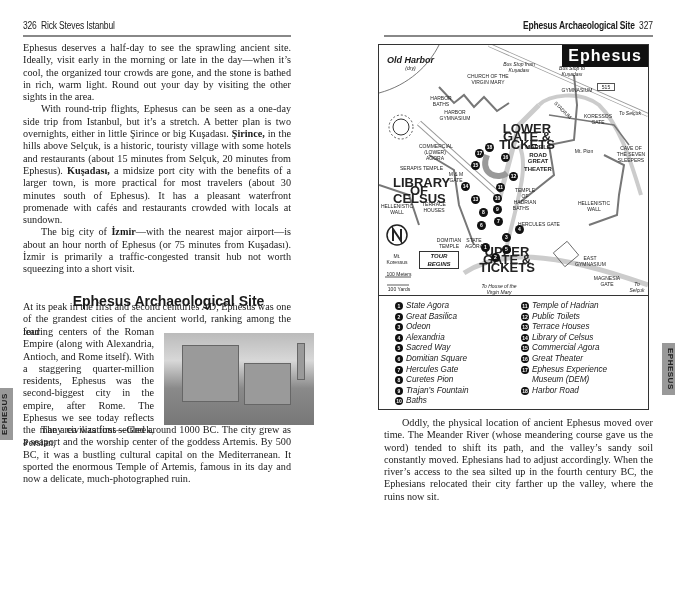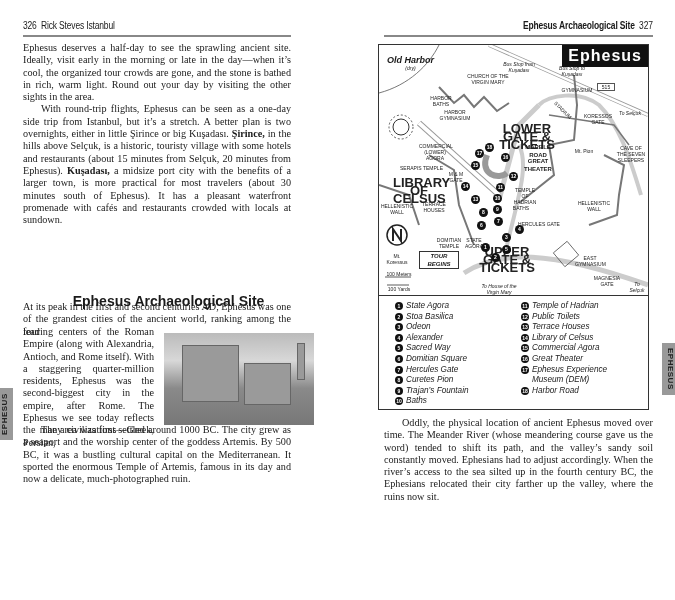--- a/index.html
+++ b/index.html
@@ -43,20 +43,21 @@
 
 <div class="page left">
   <div class="running-head">
     <span>326</span>&nbsp;&nbsp;<span>Rick Steves Istanbul</span>
   </div>
   <div class="rule"></div>
 
   <div class="body-text" style="left:23px;top:42px;width:268px;">
     <p>Ephesus deserves a half-day to see the sprawling ancient site. Ideally, visit early in the morning or late in the day—when it’s cool, the organized tour crowds are gone, and the stone is bathed in rich, warm light. Round out your day by visiting the other sights in the area.</p>
     <p class="indent"><span>With round-trip flights, Ephesus can be seen as a one-day side trip from Istanbul, but it’s a stretch. A better plan is two overnights, either in little Şirince or big Kuşadası. </span><b>Şirince,</b><span> in the hills above Selçuk, is a historic, touristy village with some hotels and restaurants (about 15 minutes from Selçuk, 20 minutes from Ephesus). </span><b>Kuşadası,</b><span> a midsize port city with the benefits of a larger town, is more practical for most travelers (about 30 minutes south of Ephesus). It has a pleasant waterfront promenade with cafés and restaurants crowded with locals at sundown.</span></p>
+    <p class="indent"><span>The big city of </span><b>İzmir</b><span>—with the nearest major airport—is about an hour north of Ephesus (or 75 minutes from Kuşadası). İzmir is primarily a traffic-congested transit hub not worth squeezing into a short visit.</span></p>
   </div>
 
   <h2 class="h1">Ephesus Archaeological Site</h2>
 
   <div class="body-text" style="left:23px;top:301px;width:268px;">
     <p>At its peak in the first and second centuries AD, Ephesus was one of the grandest cities of the ancient world, ranking among the four</p>
   </div>
   <div class="body-text" style="left:23px;top:326px;width:131px;">
     <p>leading centers of the Roman Empire (along with Alexandria, Antioch, and Rome itself). With a staggering quarter-million residents, Ephesus was the second-biggest city in the empire, after Rome. The Ephesus we see today reflects the many civilizations—Greek, Persian,</p>
   </div>
@@ -175,23 +176,23 @@
   <div class="mk" style="left:92px;top:150px;">13</div>
   <div class="mk" style="left:82px;top:137px;">14</div>
   <div class="mk" style="left:92px;top:116px;">15</div>
   <div class="mk" style="left:122px;top:108px;">16</div>
   <div class="mk" style="left:96px;top:104px;">17</div>
   <div class="mk" style="left:106px;top:98px;">18</div>
 
   <div class="legend">
     <div class="legend-col" style="left:16px;">
       <div><span class="num">1</span><span>State Agora</span></div>
-      <div><span class="num">2</span><span>Stoa Basilica</span></div>
+      <div><span class="num">2</span><span>Great Basilica</span></div>
       <div><span class="num">3</span><span>Odeon</span></div>
-      <div><span class="num">4</span><span>Alexander</span></div>
+      <div><span class="num">4</span><span>Alexandria</span></div>
       <div><span class="num">5</span><span>Sacred Way</span></div>
       <div><span class="num">6</span><span>Domitian Square</span></div>
       <div><span class="num">7</span><span>Hercules Gate</span></div>
       <div><span class="num">8</span><span>Curetes Pion</span></div>
       <div><span class="num">9</span><span>Trajan’s Fountain</span></div>
       <div><span class="num">10</span><span>Baths</span></div>
     </div>
     <div class="legend-col" style="left:142px;">
       <div><span class="num">11</span><span>Temple of Hadrian</span></div>
       <div><span class="num">12</span><span>Public Toilets</span></div>

